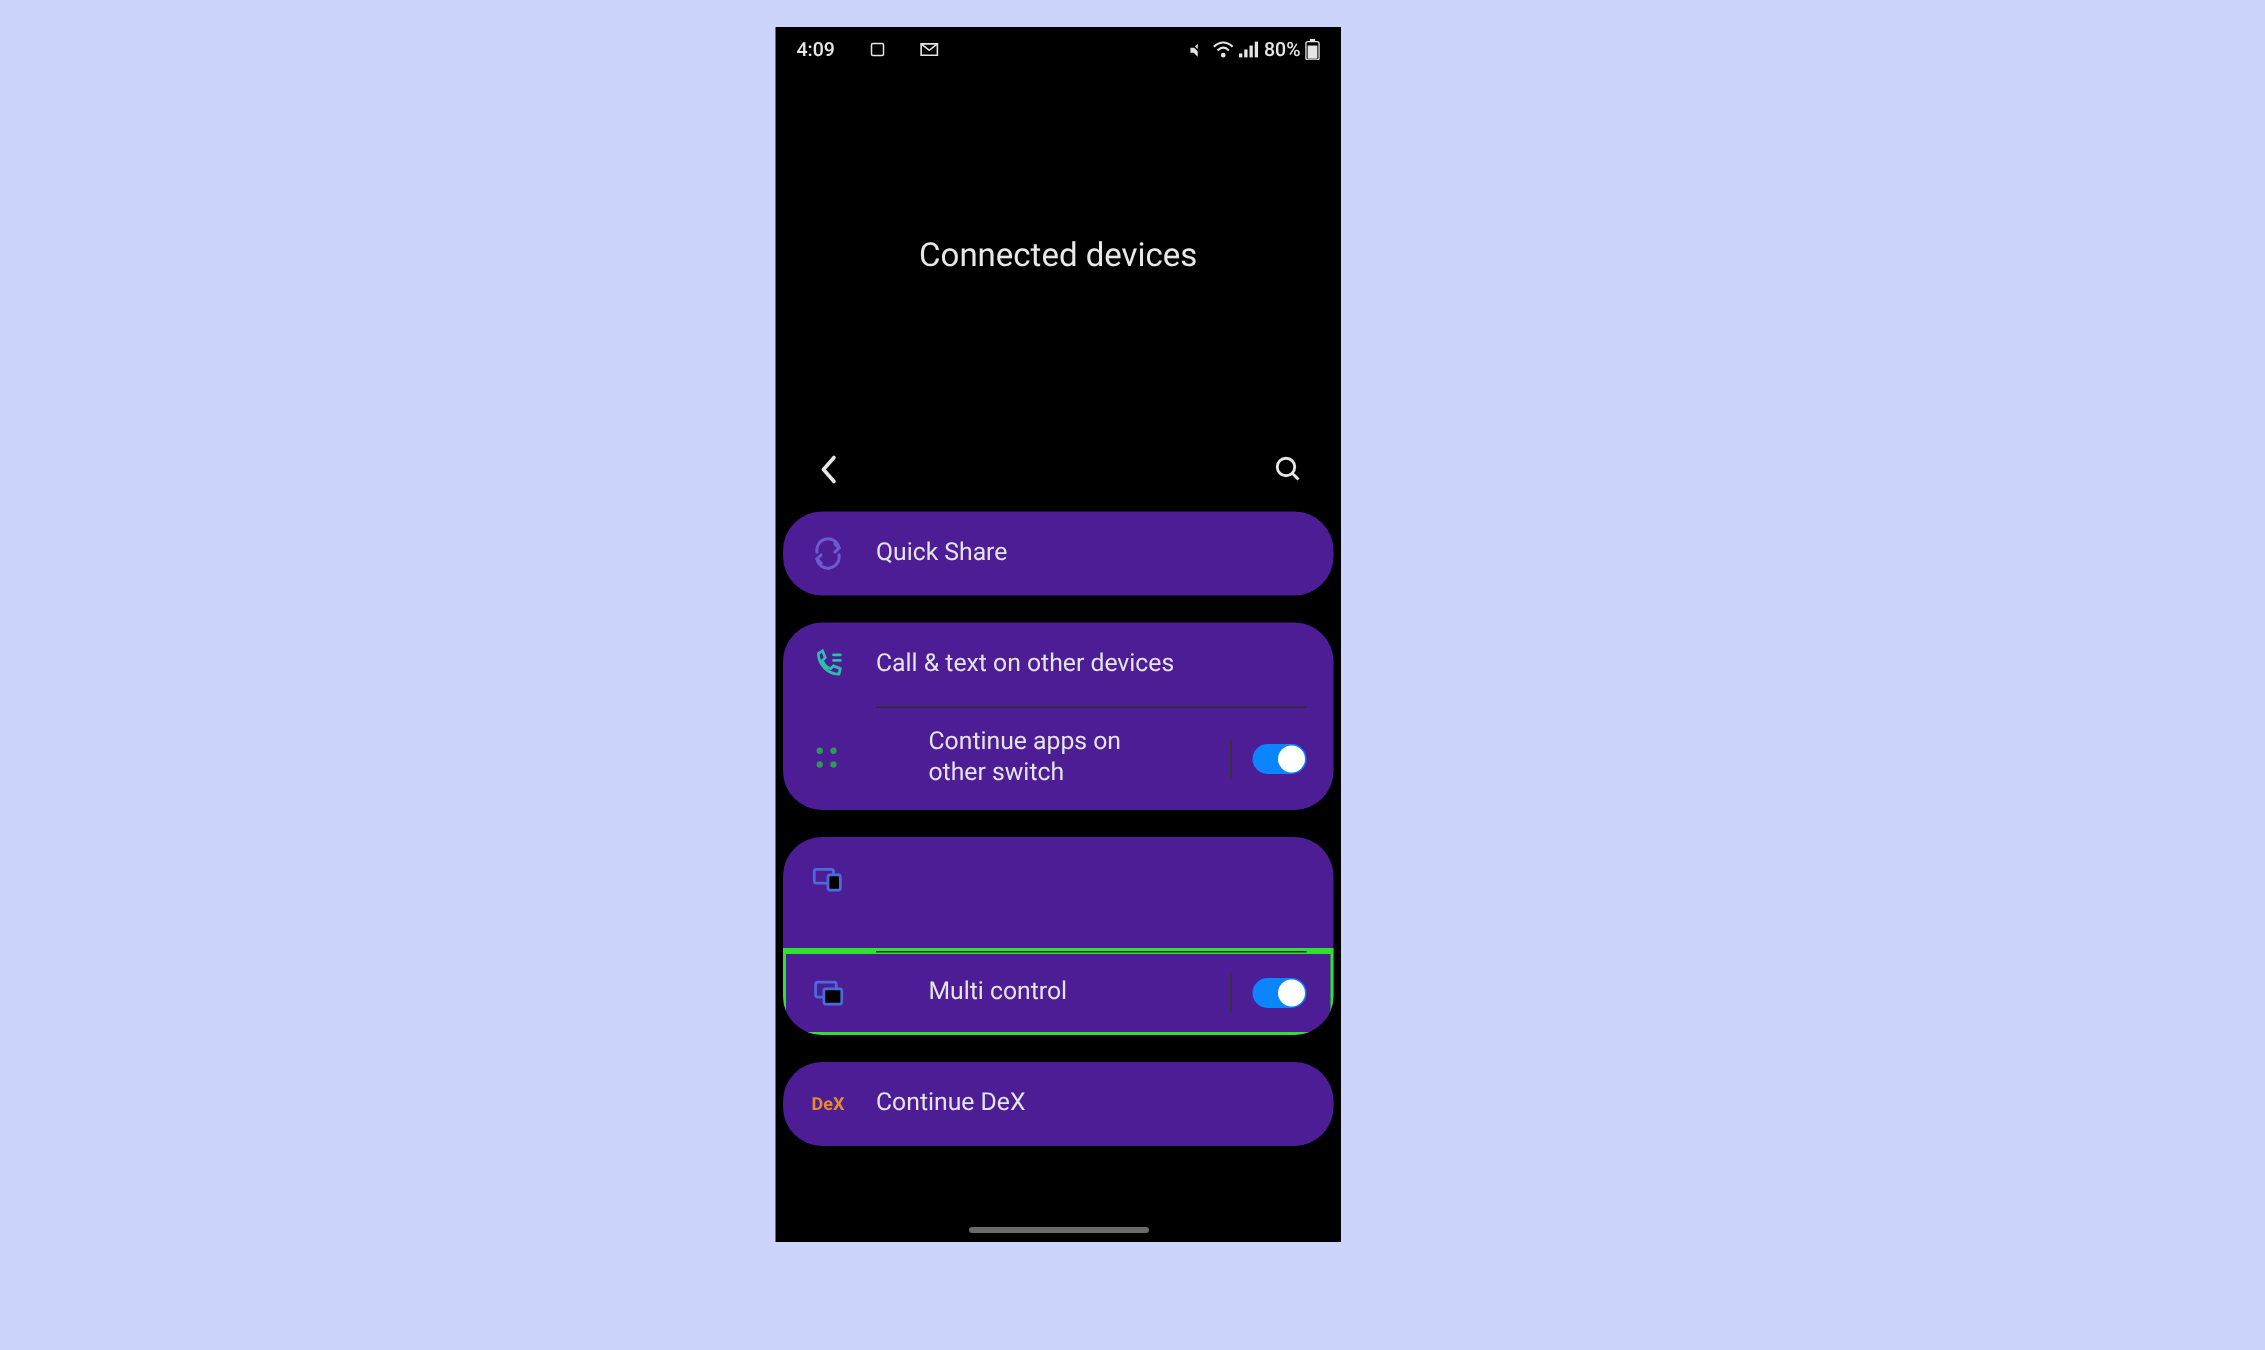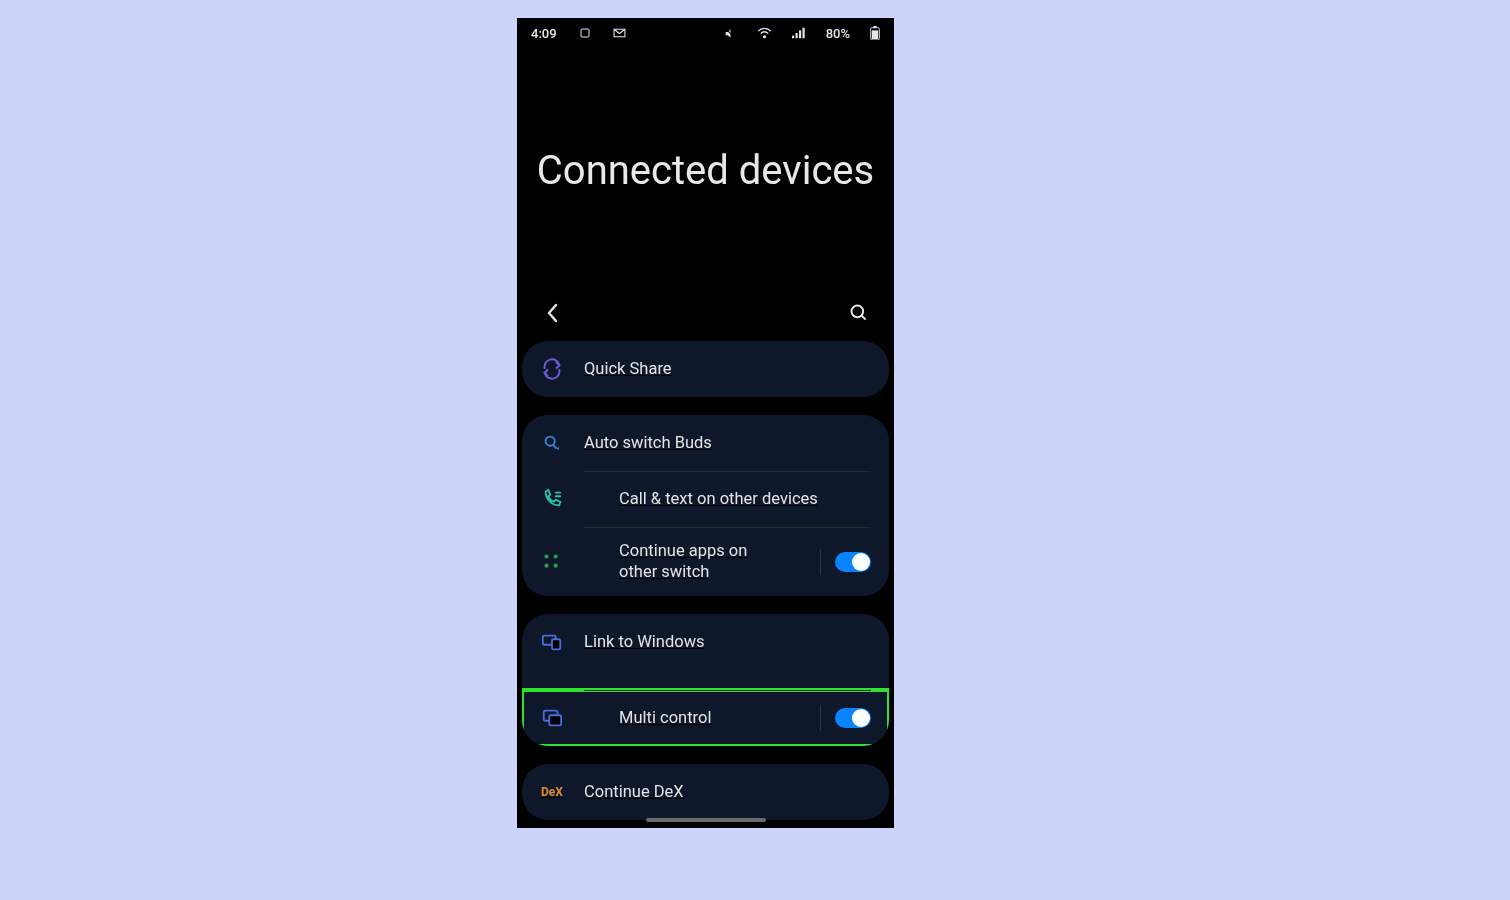--- a/index.html
+++ b/index.html
@@ -25,48 +25,47 @@
     display: flex;
     justify-content: space-between;
     align-items: center;
     height: 30px;
     padding: 0 14px;
     color: #e6e6e6;
     font-size: 13px;
     font-weight: 500;
   }
   .sb-left, .sb-right { display:flex; align-items:center; gap:22px; }
-  .sb-right { gap:20px; }
+  .sb-right { gap:3px; }
   .header-area {
     height: 245px;
     display:flex;
     align-items:center;
     justify-content:center;
   }
   .page-title {
     color:#e8e8e8;
-    font-size:40px;
+    font-size:22px;
     font-weight:400;
   }
   .toprow {
     display:flex;
     justify-content:space-between;
     padding:0 22px;
     align-items:center;
     height:40px;
     margin-bottom:8px;
   }
   .icon-btn { color:#e6e6e6; cursor:pointer; display:flex; align-items:center; justify-content:center; width:26px; height:26px;}
   
   .card {
-    background:#0f172a;
+    background:#4c1d95;
     margin:0 5px 18px 5px;
     border-radius:26px;
     overflow:hidden;
-    text-decoration:underline;
   }
   .row {
     display:flex;
     align-items:center;
     padding:14px 18px;
     min-height:28px;
     cursor:pointer;
   }
   .row + .row { position:relative;gap:35px; }
   .row + .row::before{
@@ -191,30 +190,20 @@
             <polyline points="17 5 20 8 17 11" fill="none"></polyline>
             <path d="M4 16a8 8 0 0 0 16-3"></path>
             <polyline points="7 19 4 16 7 13" fill="none"></polyline>
           </svg>
       </div>
       <div class="row-label">Quick Share</div>
     </div>
   </div>
 
   <div class="card">
-    <div class="row">
-      <div class="row-icon">
-        <svg width="22" height="22" viewBox="0 0 24 24" fill="none" stroke="#3a86d8" stroke-width="2">
-            <circle cx="10" cy="10" r="5"></circle>
-            <path d="M13 14l4 4"></path>
-            <path d="M17 18 l3 -2 l-1 4 z" fill="#3a86d8" stroke="none"></path>
-          </svg>
-      </div>
-      <div class="row-label">Auto switch Buds</div>
-    </div>
 
     <div class="row">
       <div class="row-icon">
         <svg width="22" height="22" viewBox="0 0 24 24" fill="none" stroke="#2dbdaa" stroke-width="2">
             <path d="M5 4c0 8 7 15 15 15l1-4-5-2-2 2c-3-1-5-3-6-6l2-2-2-5z"></path>
             <path d="M16 5h5M16 9h5" stroke-linecap="round"></path>
           </svg>
       </div>
       <div class="row-label">Call &amp; text on other devices</div>
     </div>
@@ -237,21 +226,20 @@
   </div>
 
   <div class="card">
     <div class="row">
       <div class="row-icon">
         <svg width="22" height="22" viewBox="0 0 24 24" fill="none" stroke="#4a6bd8" stroke-width="2">
             <rect x="2" y="5" width="14" height="10" rx="1.5"></rect>
             <rect x="12" y="9" width="9" height="11" rx="1.5" fill="#000"></rect>
           </svg>
       </div>
-      <div class="row-label">Link to Windows</div>
     </div>
 
     <div class="row highlight">
       <div class="row-icon">
         <svg width="22" height="22" viewBox="0 0 24 24" fill="none" stroke="#4a6bd8" stroke-width="2">
             <rect x="3" y="4" width="15" height="11" rx="1.5"></rect>
             <rect x="9" y="9" width="13" height="11" rx="1.5" fill="#000"></rect>
           </svg>
       </div>
       <div class="row-label">Multi control</div>

